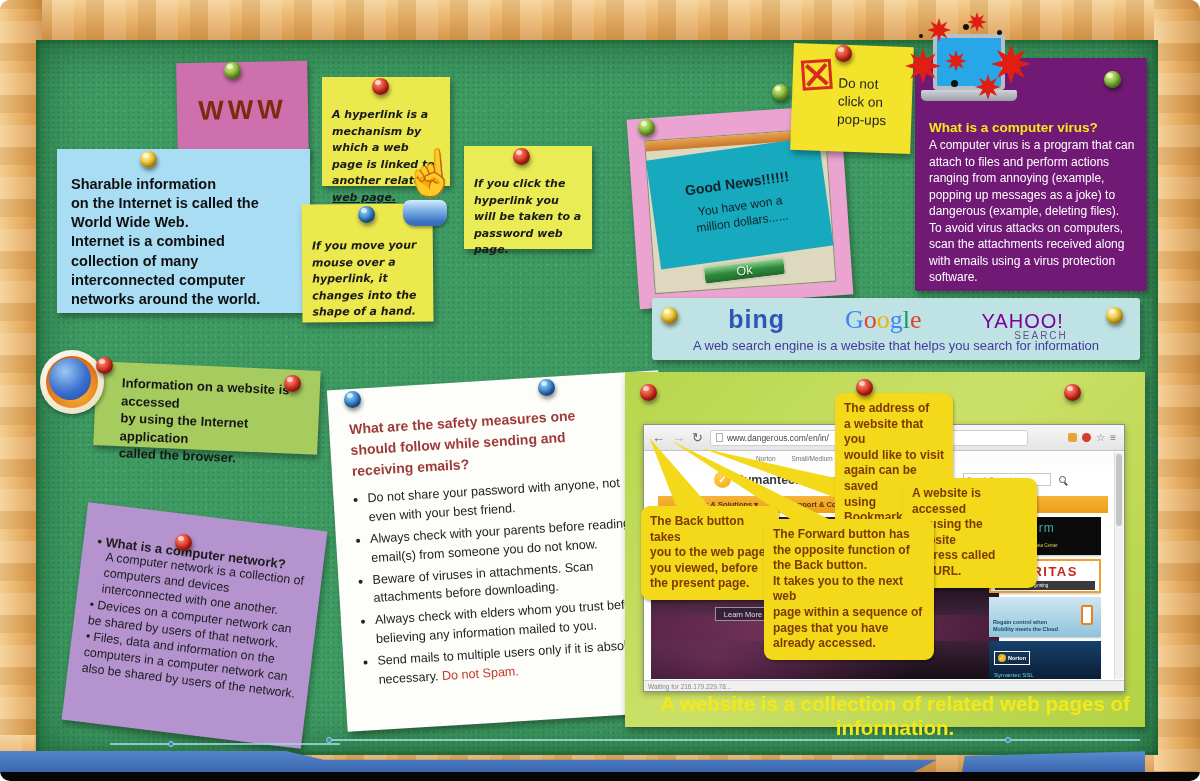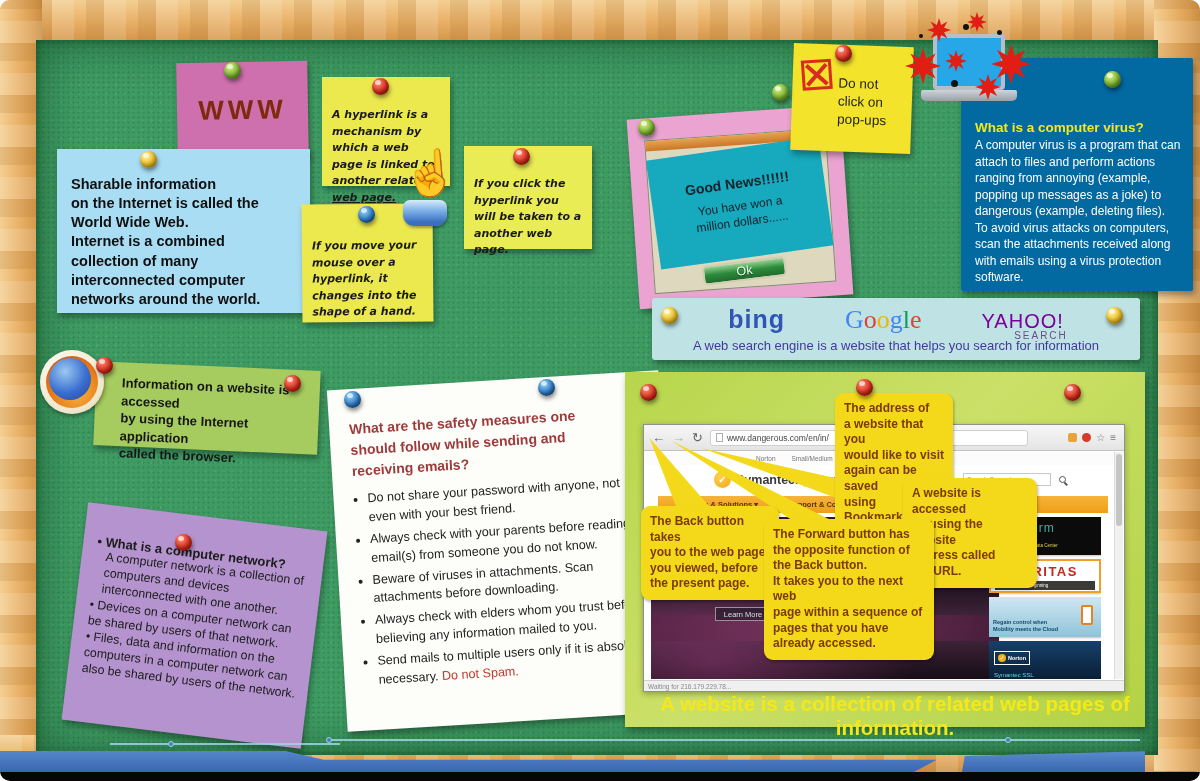--- a/index.html
+++ b/index.html
@@ -75,21 +75,21 @@
     background:linear-gradient(180deg,#93d393,#2d8b3c 50%,#1f6b2c);color:#eaffea;font-size:12.5px;
     display:flex;align-items:center;justify-content:center;transform:rotate(-3deg);text-shadow:0 1px 1px #10401a;}
 
   .n-donot{left:792px;top:45px;width:120px;height:107px;background:#f3e32a;transform:rotate(2deg);}
   .xbox{position:absolute;left:9px;top:16px;width:30px;height:30px;border:3px solid #d92b1f;transform:rotate(-6deg);}
   .xbox::before,.xbox::after{content:"";position:absolute;left:-2px;top:10px;width:28px;height:4px;background:#d92b1f;}
   .xbox::before{transform:rotate(45deg);}
   .xbox::after{transform:rotate(-45deg);}
   .n-donot .txt{position:absolute;right:6px;top:30px;width:68px;font-size:13.5px;line-height:1.35;color:#222;}
 
-  .n-virus{left:961px;top:58px;width:232px;height:233px;background:#0369a1;border-radius:2px;
+  .n-virus{left:915px;top:58px;width:232px;height:233px;background:#701a75;border-radius:2px;
     padding:62px 12px 8px 14px;}
   .n-virus h3{margin:0 0 2px;font-size:13.5px;color:#f7e81c;}
   .n-virus p{margin:0;font-size:12px;line-height:1.38;color:#fff;}
 
   .laptop{position:absolute;left:905px;top:20px;width:126px;height:102px;z-index:4;}
   .lap-screen{position:absolute;left:28px;top:14px;width:72px;height:56px;background:#28a7e8;
     border:4px solid #b9bec6;border-radius:4px;}
   .lap-base{position:absolute;left:16px;top:70px;width:96px;height:11px;background:linear-gradient(180deg,#cfd4da,#9aa0a8);
     border-radius:2px 2px 5px 5px;}
   .virus{position:absolute;background:#e01e14;
@@ -258,21 +258,21 @@
     <span>A hyperlink is a mechanism by which a web page is linked to another related </span><span class="ul">web page.</span>
   </div>
 
   <div class="stamp">
     <span class="hand">☝</span>
     <span class="base"></span>
   </div>
 
   <div class="note n-mouse hand-font">If you move your mouse over a hyperlink, it changes into the  shape of a hand.</div>
 
-  <div class="note n-click hand-font">If you click the hyperlink you will be taken to a another web page.</div>
+  <div class="note n-click hand-font">If you click the hyperlink you will be taken to a password web page.</div>
 
   <div class="note n-popup">
     <div class="dlg">
       <div class="dlg-title"></div>
       <div class="dlg-body">
         <span class="t1">Good News!!!!!!</span>
         <span class="t2 pre">You have won a
 million dollars......</span>
       </div>
       <div class="ok-btn">Ok</div>

